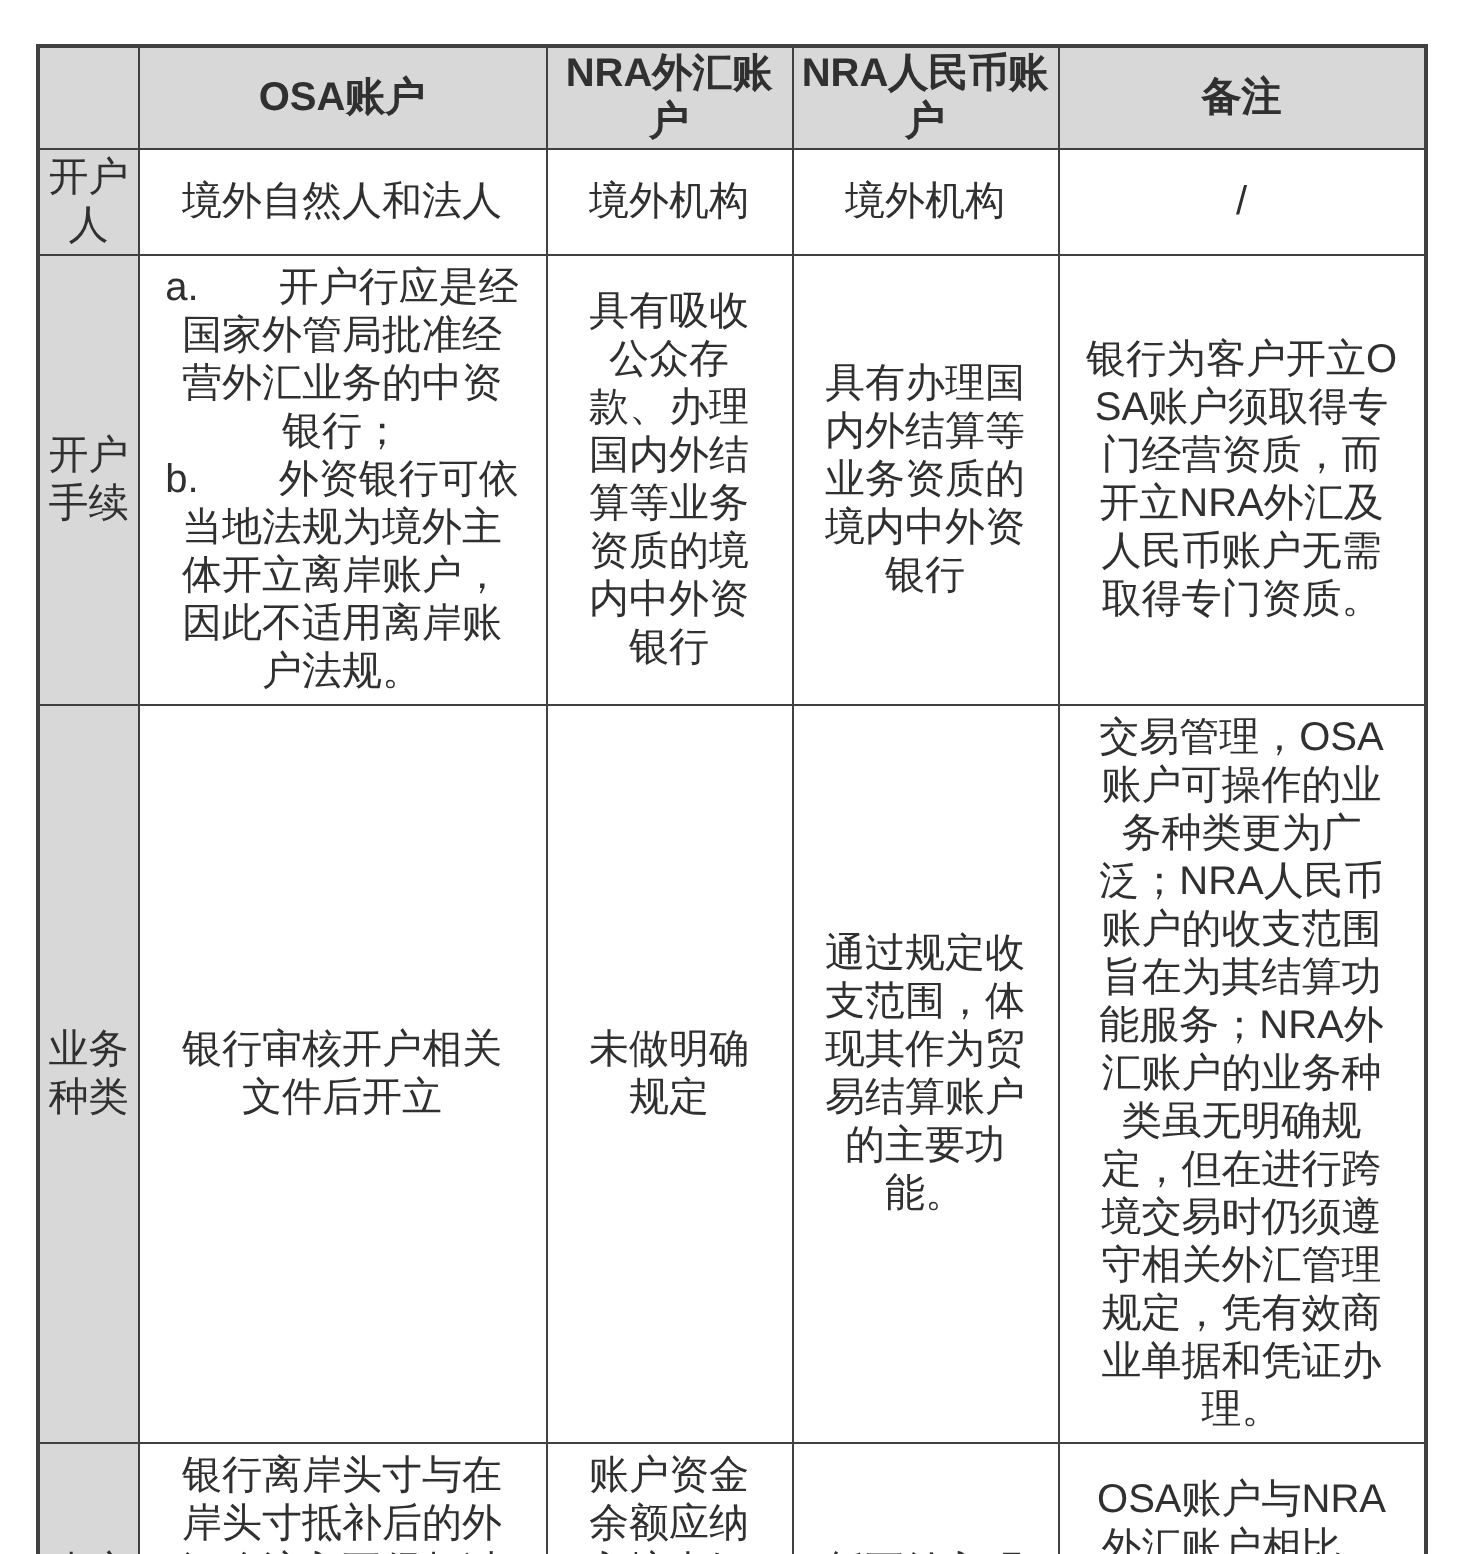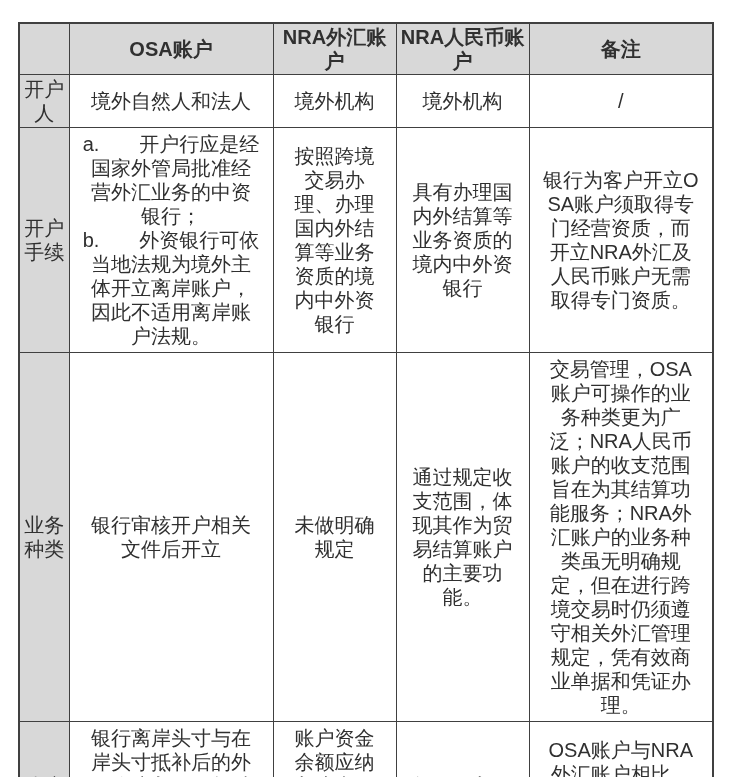--- a/index.html
+++ b/index.html
@@ -84,21 +84,21 @@
         <th class="rowlabel">开户人</th>
         <td class="cell">境外自然人和法人</td>
         <td class="cell">境外机构</td>
         <td class="cell">境外机构</td>
         <td class="cell">/</td>
       </tr>
       <tr class="r-bank">
         <th class="rowlabel">开户手续</th>
         <td class="cell">a.　　开户行应是经国家外管局批准经营外汇业务的中资银行；
 b.　　外资银行可依当地法规为境外主体开立离岸账户，因此不适用离岸账户法规。</td>
-        <td class="cell">按照跨境交易办理、办理国内外结算等业务资质的境内中外资银行</td>
+        <td class="cell">具有吸收公众存款、办理国内外结算等业务资质的境内中外资银行</td>
         <td class="cell">具有办理国内外结算等业务资质的境内中外资银行</td>
         <td class="cell">银行为客户开立OSA账户须取得专门经营资质，而开立NRA外汇及人民币账户无需取得专门资质。</td>
       </tr>
       <tr class="r-biz">
         <th class="rowlabel">业务种类</th>
         <td class="cell">银行审核开户相关文件后开立</td>
         <td class="cell">未做明确规定</td>
         <td class="cell">通过规定收支范围，体现其作为贸易结算账户的主要功能。</td>
         <td class="cell">交易管理，OSA账户可操作的业务种类更为广泛；NRA人民币账户的收支范围旨在为其结算功能服务；NRA外汇账户的业务种类虽无明确规定，但在进行跨境交易时仍须遵守相关外汇管理规定，凭有效商业单据和凭证办理。</td>
       </tr>

